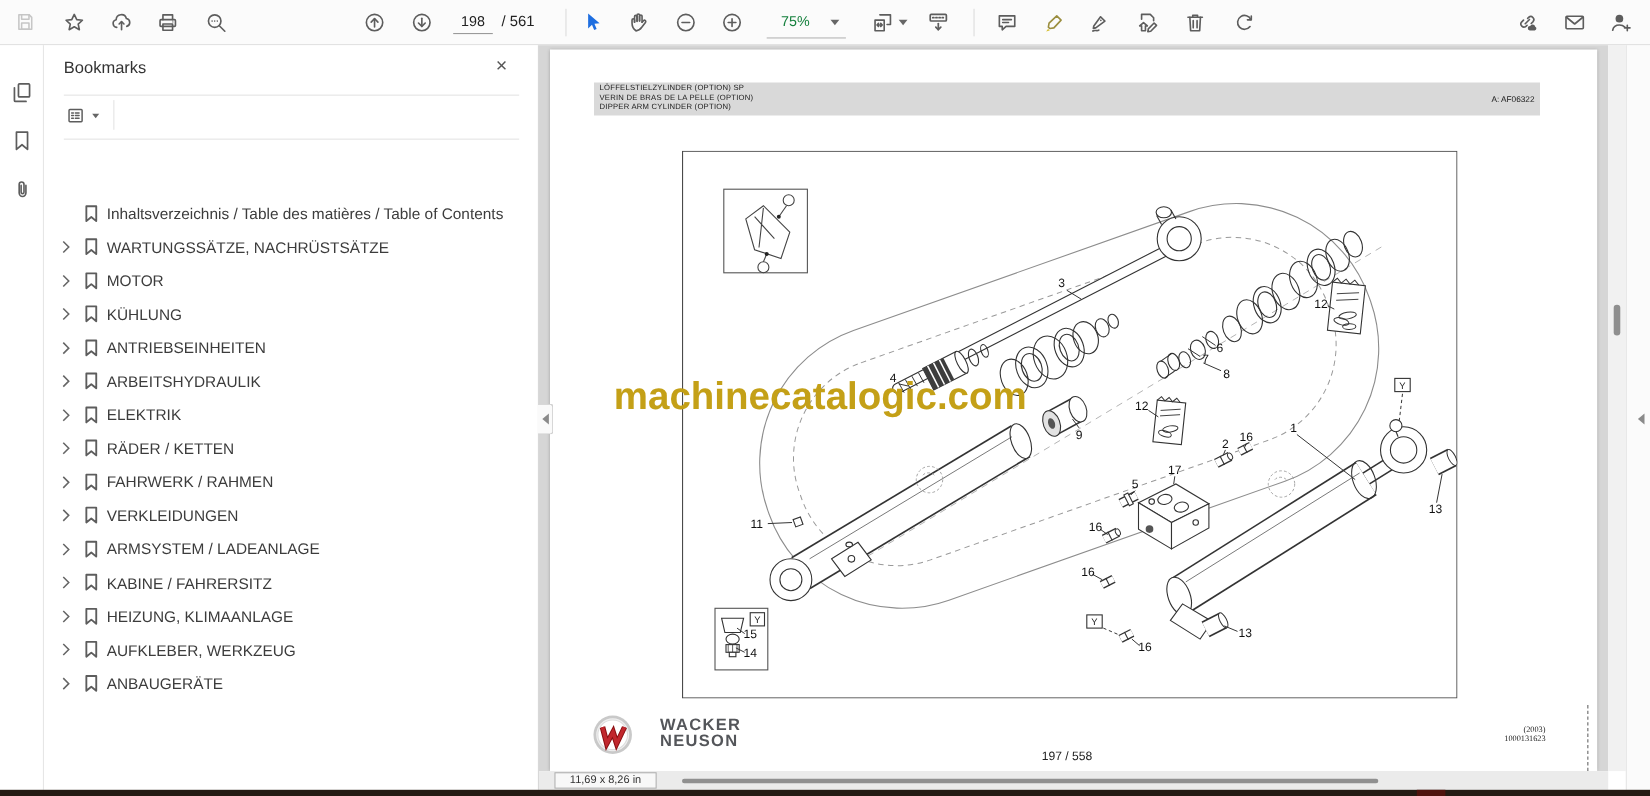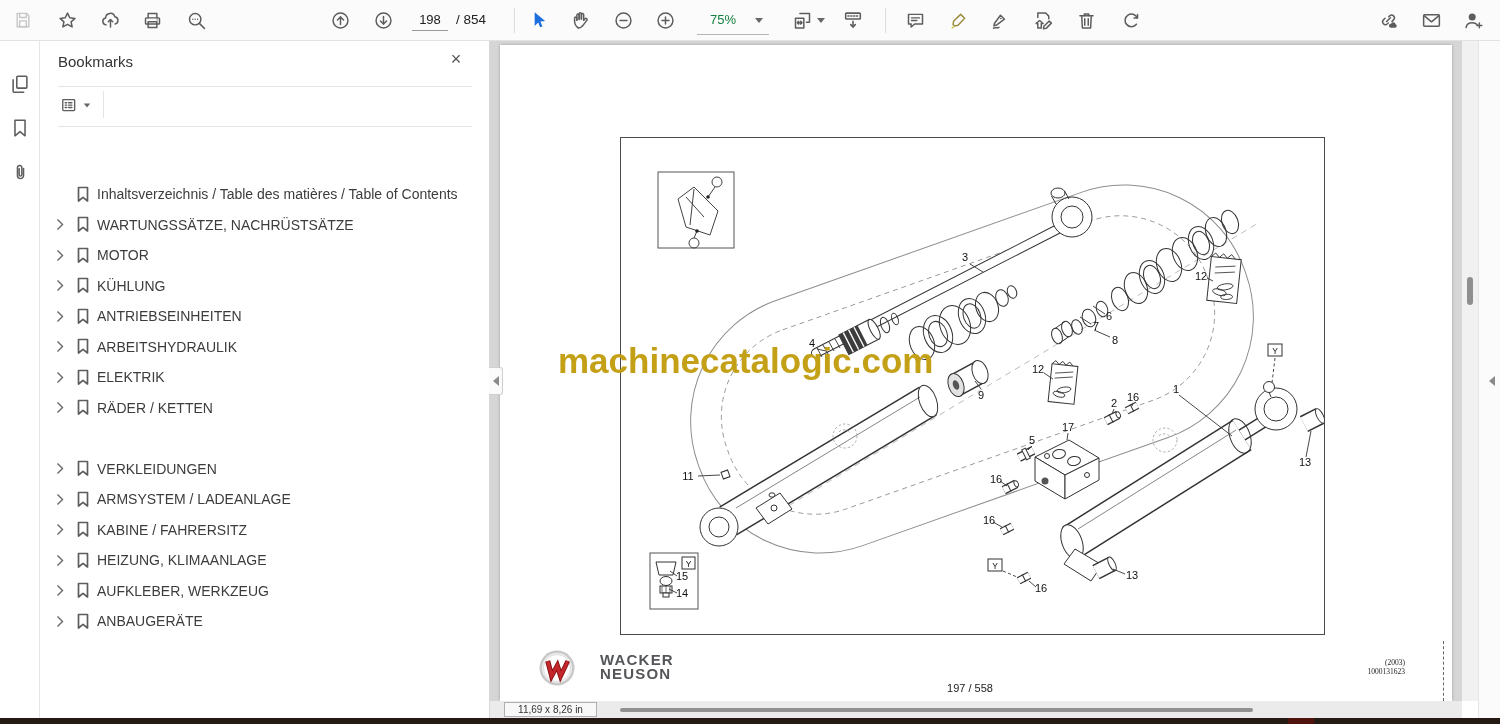--- a/index.html
+++ b/index.html
@@ -121,21 +121,21 @@
         </svg>
     </div>
     <div class="tb" style="left:368px">
       <svg class="ic" width="21" height="21" viewBox="0 0 24 24">
           <circle cx="12" cy="12" r="8.5"></circle>
           <path d="M12 7.5V16"></path>
           <path d="M8.5 12.5L12 16l3.5-3.5"></path>
         </svg>
     </div>
     <input class="pg-input" value="198" style="">
-    <span class="pg-total">/ 854</span>
+    <span class="pg-total">/ 561</span>
 
     <div class="tb-div" style="left:514px"></div>
 
     <div class="tb" style="left:523px">
       <svg width="20" height="20" viewBox="0 0 24 24">
           <path d="M8 2.8v16.4l4.2-4.3 2.4 5.9 2.7-1.1-2.4-5.8 5.6-.6z" fill="#1e6ee0"></path>
         </svg>
     </div>
     <div class="tb" style="left:566px">
       <svg class="ic" width="21" height="21" viewBox="0 0 24 24" stroke-width="1.5">
@@ -354,20 +354,31 @@
       <span class="bm-chev">
           <svg width="9" height="13" viewBox="0 0 9 13" fill="none" stroke="#666" stroke-width="1.4">
             <path d="M1.5 1.5l5 5-5 5"></path>
           </svg>
         </span>
       <svg class="bm-glyph ic" viewBox="0 0 14 17" stroke="#8a8a8a" stroke-width="1.3">
           <path d="M2.5 1.5h9v13.5l-4.5-3.7-4.5 3.7z"></path>
         </svg>
       <span class="bm-label">RÄDER / KETTEN</span>
     </div>
+    <div class="bm-row" style="top:336px">
+      <span class="bm-chev">
+          <svg width="9" height="13" viewBox="0 0 9 13" fill="none" stroke="#666" stroke-width="1.4">
+            <path d="M1.5 1.5l5 5-5 5"></path>
+          </svg>
+        </span>
+      <svg class="bm-glyph ic" viewBox="0 0 14 17" stroke="#8a8a8a" stroke-width="1.3">
+          <path d="M2.5 1.5h9v13.5l-4.5-3.7-4.5 3.7z"></path>
+        </svg>
+      <span class="bm-label">FAHRWERK / RAHMEN</span>
+    </div>
     <div class="bm-row" style="top:366.5px">
       <span class="bm-chev">
           <svg width="9" height="13" viewBox="0 0 9 13" fill="none" stroke="#666" stroke-width="1.4">
             <path d="M1.5 1.5l5 5-5 5"></path>
           </svg>
         </span>
       <svg class="bm-glyph ic" viewBox="0 0 14 17" stroke="#8a8a8a" stroke-width="1.3">
           <path d="M2.5 1.5h9v13.5l-4.5-3.7-4.5 3.7z"></path>
         </svg>
       <span class="bm-label">VERKLEIDUNGEN</span>
@@ -425,20 +436,26 @@
       <svg class="bm-glyph ic" viewBox="0 0 14 17" stroke="#8a8a8a" stroke-width="1.3">
           <path d="M2.5 1.5h9v13.5l-4.5-3.7-4.5 3.7z"></path>
         </svg>
       <span class="bm-label">ANBAUGERÄTE</span>
     </div>
   </div>
 
   <div class="doc-area">
     <div class="page">
 
+      <div class="pg-header">
+        <div class="l">LÖFFELSTIELZYLINDER (OPTION) SP</div>
+        <div class="l">VERIN DE BRAS DE LA PELLE (OPTION)</div>
+        <div class="l">DIPPER ARM CYLINDER (OPTION)</div>
+        <div class="pg-ref">A: AF06322</div>
+      </div>
 
       <svg class="diagram" width="705" height="498" viewBox="0 0 705 498">
         <rect x="0.5" y="0.5" width="704" height="497" fill="#fff" stroke="#4a4a4a"></rect>
 
         <g>
           <rect x="-290" y="-130" width="580" height="260" rx="128" transform="translate(352,232) rotate(-19.5)" stroke="#8d8d8d" fill="none" stroke-width="1"></rect>
           <rect x="-255" y="-95" width="510" height="190" rx="92" transform="translate(348,228) rotate(-19.5)" stroke="#999" fill="none" stroke-width="0.9" stroke-dasharray="5 4"></rect>
         </g>
         <line x1="150" y1="380" x2="640" y2="85" stroke="#aaa" stroke-width="0.8" stroke-dasharray="6 5"></line>
 

